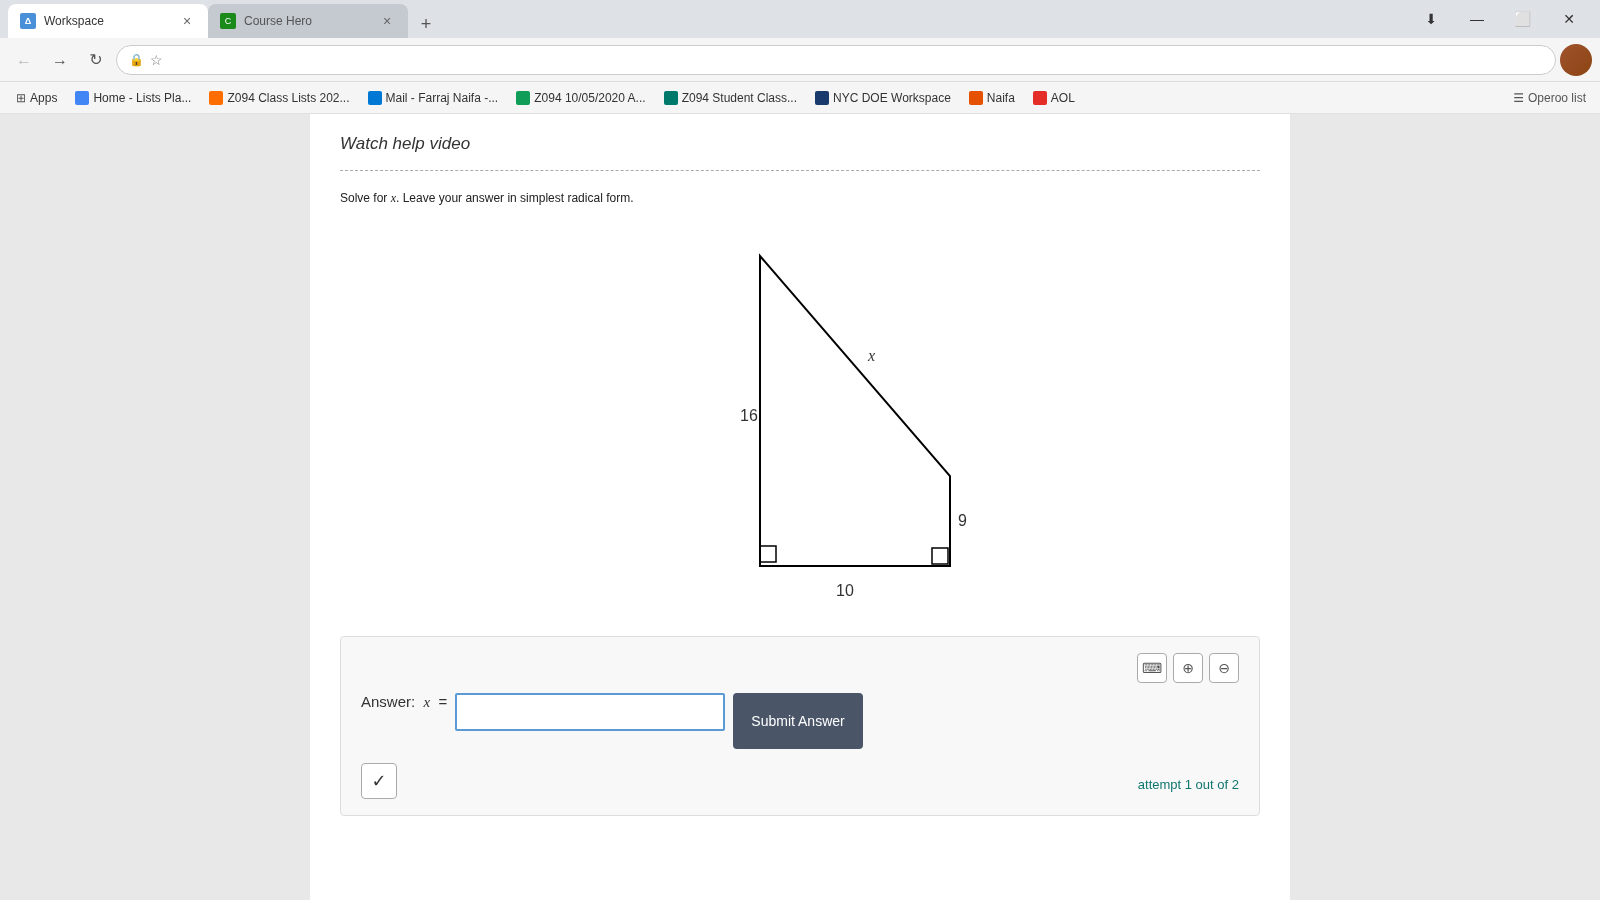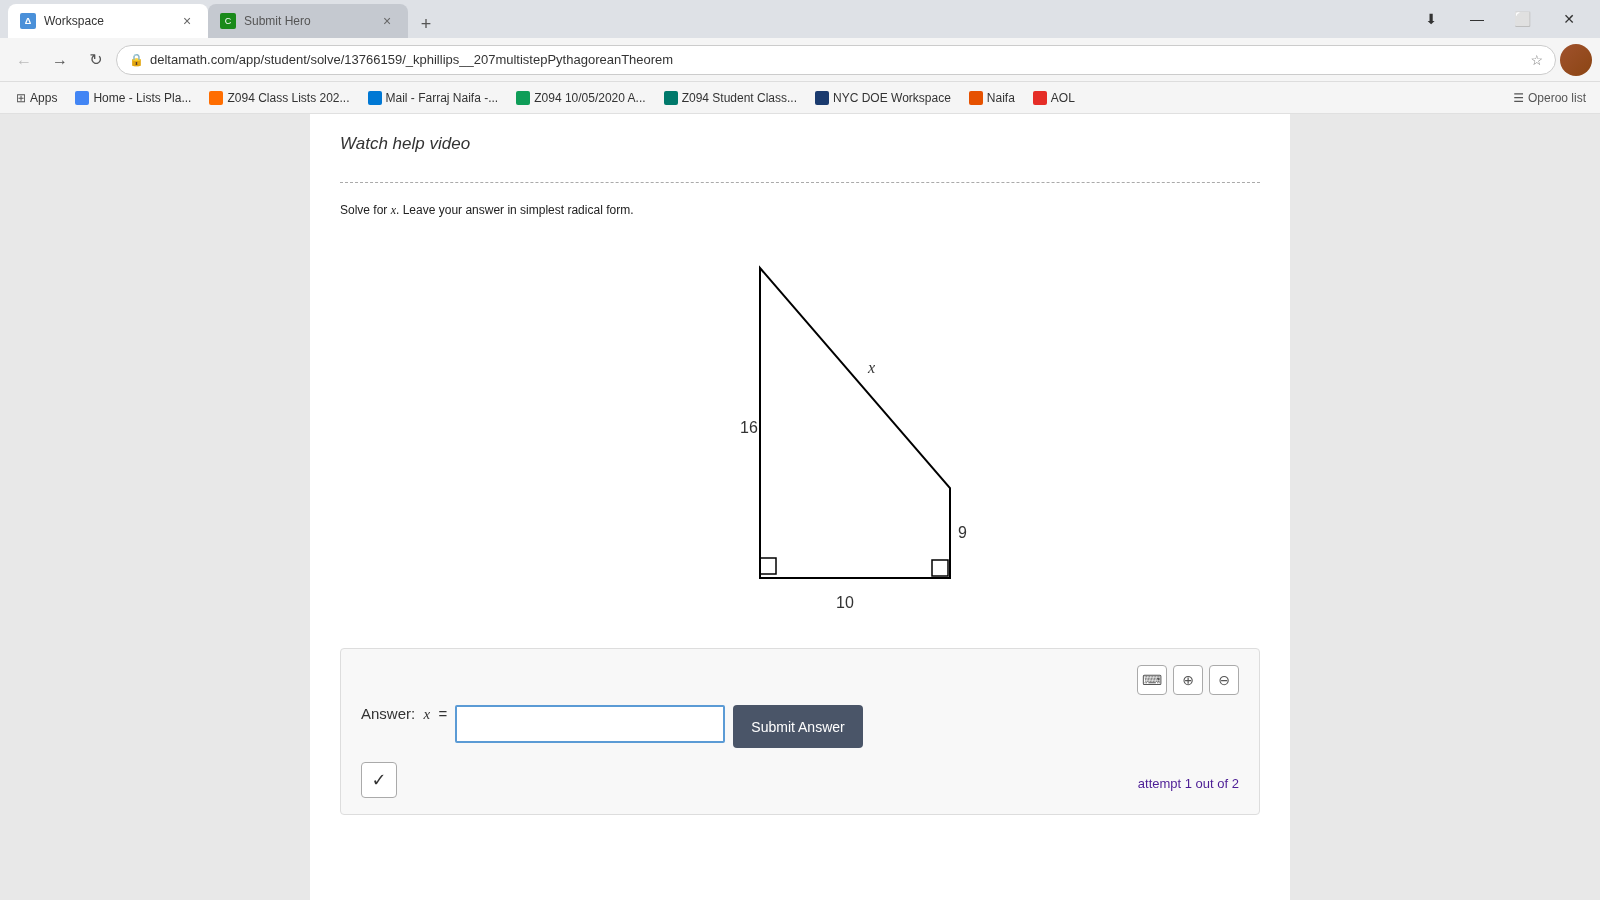--- a/index.html
+++ b/index.html
@@ -45,74 +45,73 @@
     .bm-operoo { background: #e65100; }
     .bm-aol { background: #e52d27; }
     .reading-list-btn { margin-left: auto; display: flex; align-items: center; gap: 4px; font-size: 12px; color: #555; cursor: pointer; padding: 2px 6px; border-radius: 4px; }
 
     
     .page-area { flex: 1; background: #e8e8e8; display: flex; justify-content: center; align-items: flex-start; padding: 0; overflow: hidden; }
     .content-wrapper { width: 980px; background: white; height: 100%; overflow: hidden; }
 
     
     .main-content { padding: 20px 30px; }
-    .watch-help { font-size: 17px; color: #333; font-style: italic; margin-bottom: 28px; }
+    .watch-help { font-size: 17px; color: #333; font-style: italic; margin-bottom: 16px; }
     .divider { border: none; border-top: 1px dashed #aaa; margin-bottom: 20px; }
     .problem-text { font-size: 12px; color: #222; margin-bottom: 20px; }
     .problem-text em { font-style: italic; font-family: Georgia, serif; }
 
     
     .diagram-area { display: flex; justify-content: center; align-items: center; margin-bottom: 30px; }
     .diagram-svg { display: block; }
 
     
     .answer-area { background: #f8f8f8; border: 1px solid #ddd; border-radius: 4px; padding: 16px 20px 16px 20px; }
     .answer-toolbar { display: flex; justify-content: flex-end; gap: 6px; margin-bottom: 10px; }
     .toolbar-btn { width: 30px; height: 30px; border: 1px solid #aaa; border-radius: 4px; background: white; display: flex; align-items: center; justify-content: center; cursor: pointer; font-size: 14px; color: #555; }
     .answer-row { display: flex; align-items: flex-start; gap: 8px; margin-bottom: 14px; }
     .answer-label { font-size: 15px; color: #333; }
     .answer-label em { font-style: italic; font-family: Georgia, serif; }
     .answer-input { width: 270px; height: 38px; border: 2px solid #5b9bd5; border-radius: 2px; padding: 0 8px; font-size: 15px; outline: none; background: white; }
-    .submit-btn { padding: 8px 18px; background: #4a5568; color: white; border: none; border-radius: 4px; font-size: 14px; cursor: pointer; height: 43px; }
+    .submit-btn { padding: 8px 18px; background: #4a5568; color: white; border: none; border-radius: 4px; font-size: 14px; cursor: pointer; height: 56px; }
     .checkmark-btn { width: 36px; height: 36px; border: 1px solid #aaa; border-radius: 4px; background: white; display: flex; align-items: center; justify-content: center; cursor: pointer; font-size: 18px; color: #333; }
-    .attempt-text { font-size: 13px; color: #4c1d95; text-align: left; margin-top: 6px; }
+    .attempt-text { font-size: 13px; color: #0f766e; text-align: left; margin-top: 6px; }
     .bottom-row { display: flex; align-items: center; justify-content: space-between; }
   </style>
 </head>
 <body>
 
 <div class="browser-frame">
 
   <div class="tab-bar">
     <div class="tab">
       <div class="tab-favicon deltamath">Δ</div>
       <span class="tab-label">Workspace</span>
       <span class="tab-close">×</span>
     </div>
     <div class="tab inactive">
       <div class="tab-favicon coursehero">C</div>
-      <span class="tab-label">Submit Hero</span>
+      <span class="tab-label">Course Hero</span>
       <span class="tab-close">×</span>
     </div>
     <div class="tab-new">+</div>
     <div class="window-controls">
       <div class="window-ctrl-btn">⬇</div>
       <div class="window-ctrl-btn">—</div>
       <div class="window-ctrl-btn">⬜</div>
       <div class="window-ctrl-btn close">✕</div>
     </div>
   </div>
 
   <div class="nav-bar">
     <div class="nav-btn disabled">←</div>
     <div class="nav-btn">→</div>
     <div class="nav-btn">↻</div>
     <div class="address-bar">
       <span class="lock-icon">🔒</span>
-      <span class="address-text">deltamath.com/app/student/solve/13766159/_kphillips__207multistepPythagoreanTheorem</span>
       <span class="address-star">☆</span>
     </div>
     <div class="nav-btn">
       <div class="profile-img"></div>
     </div>
   </div>
 
   <div class="bookmarks-bar">
     <div class="bookmark-item">
       <span class="bm-apps">⊞</span>

